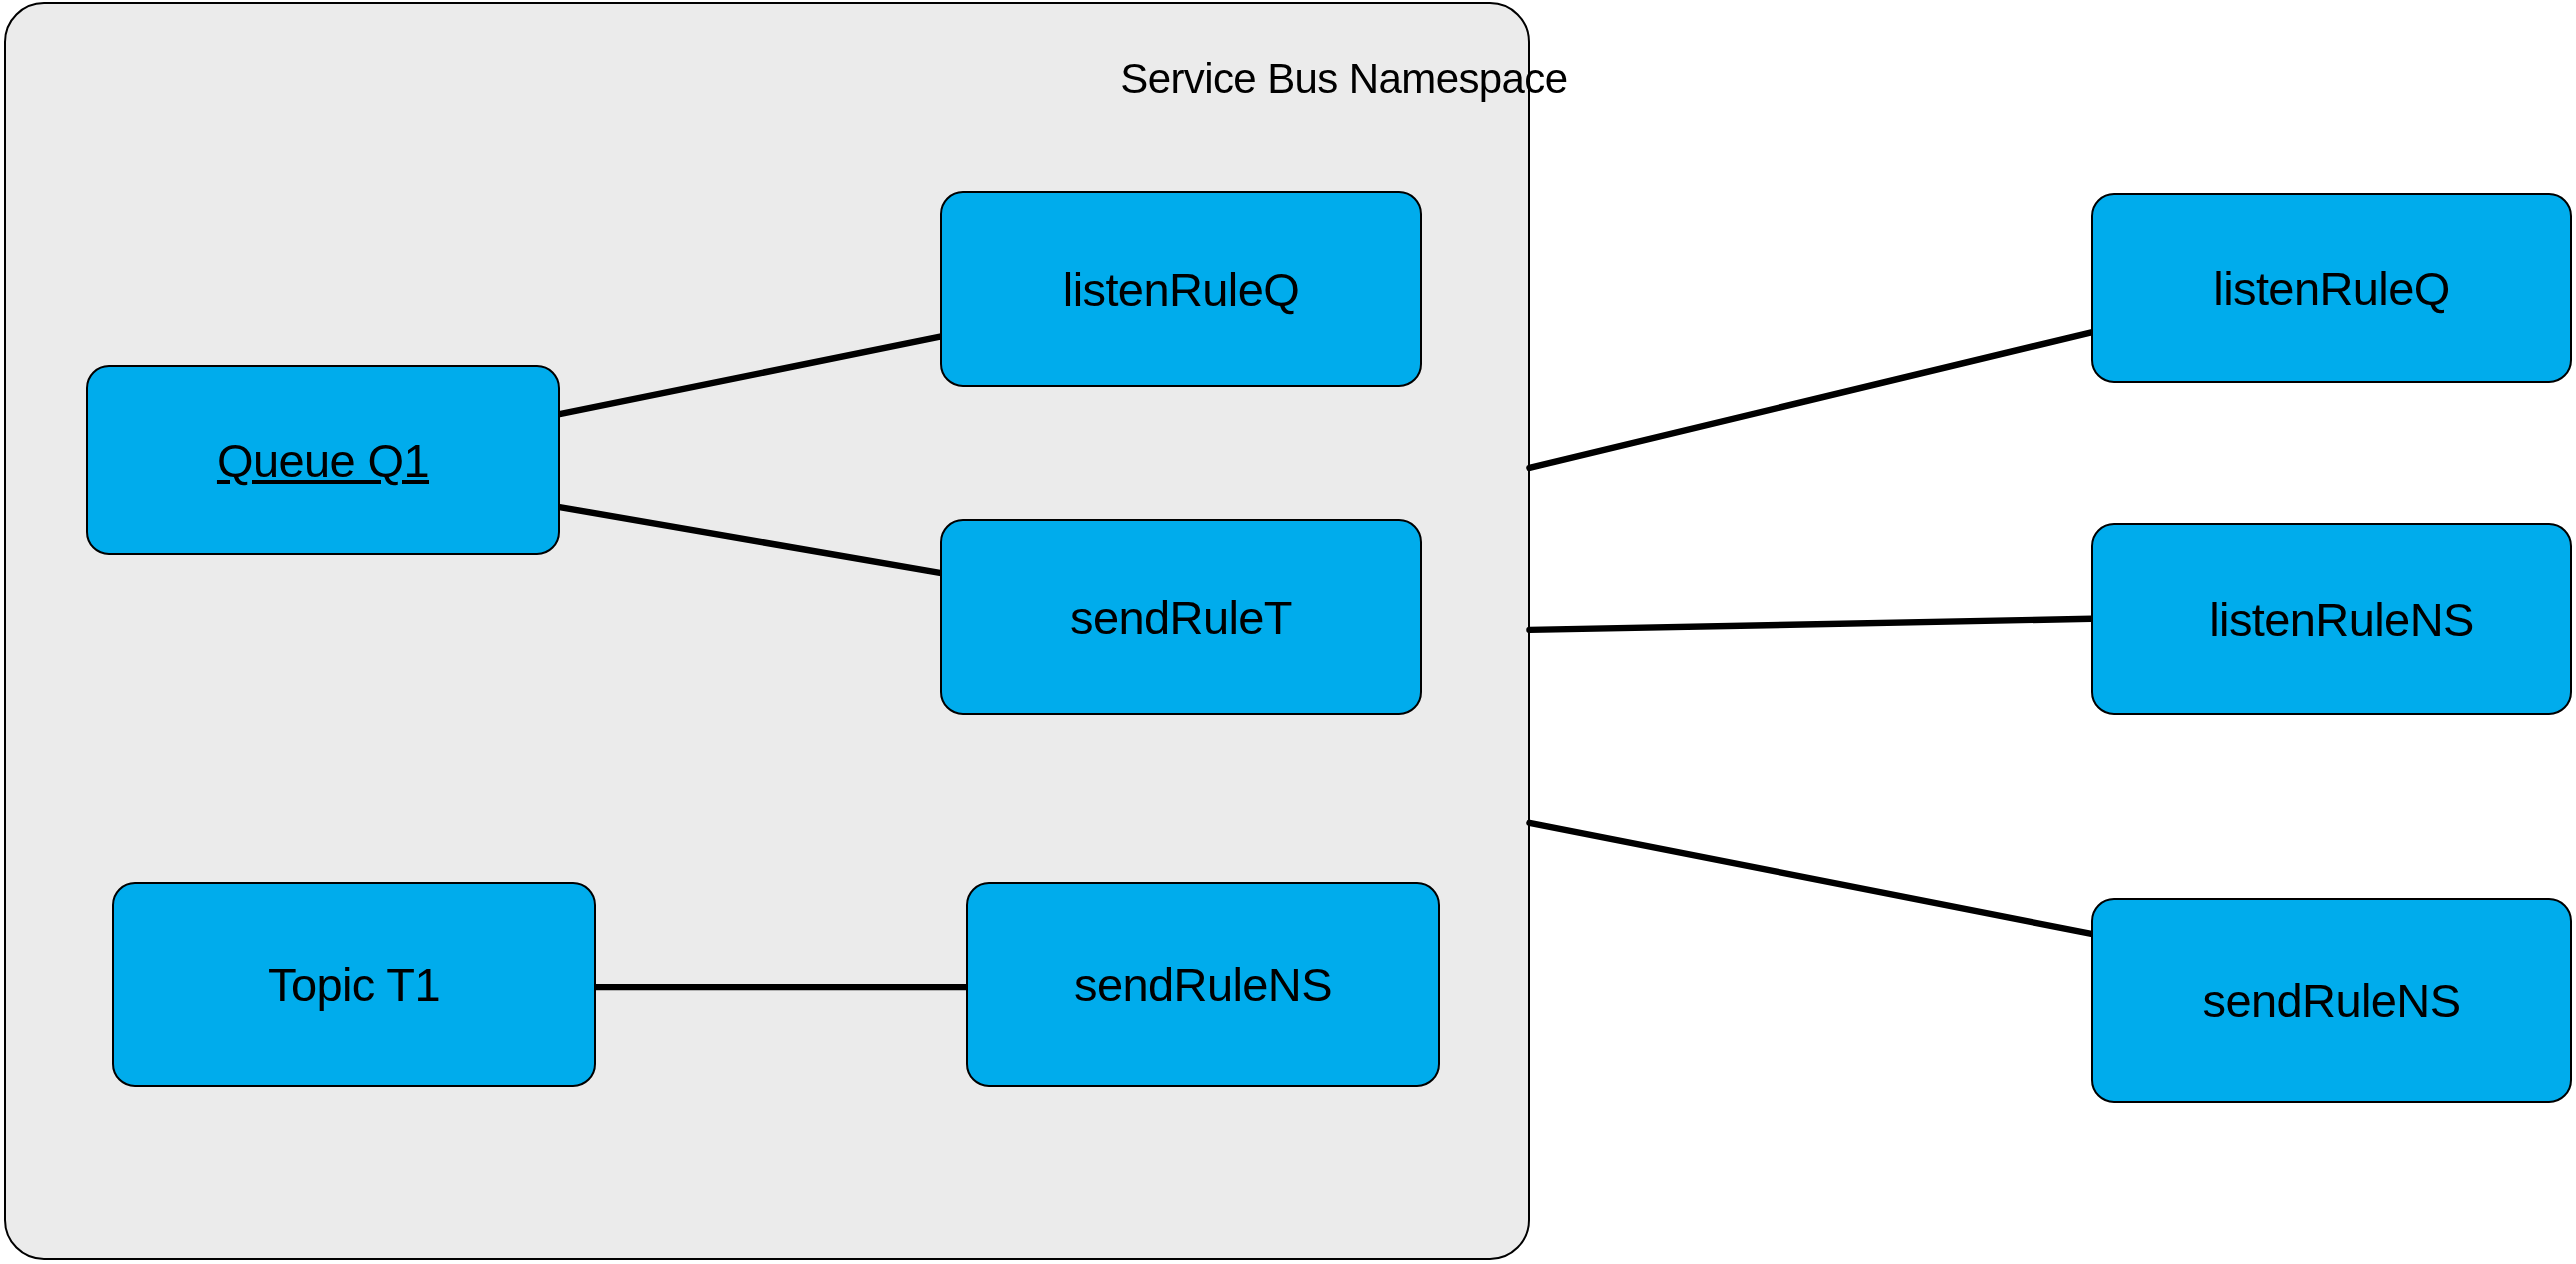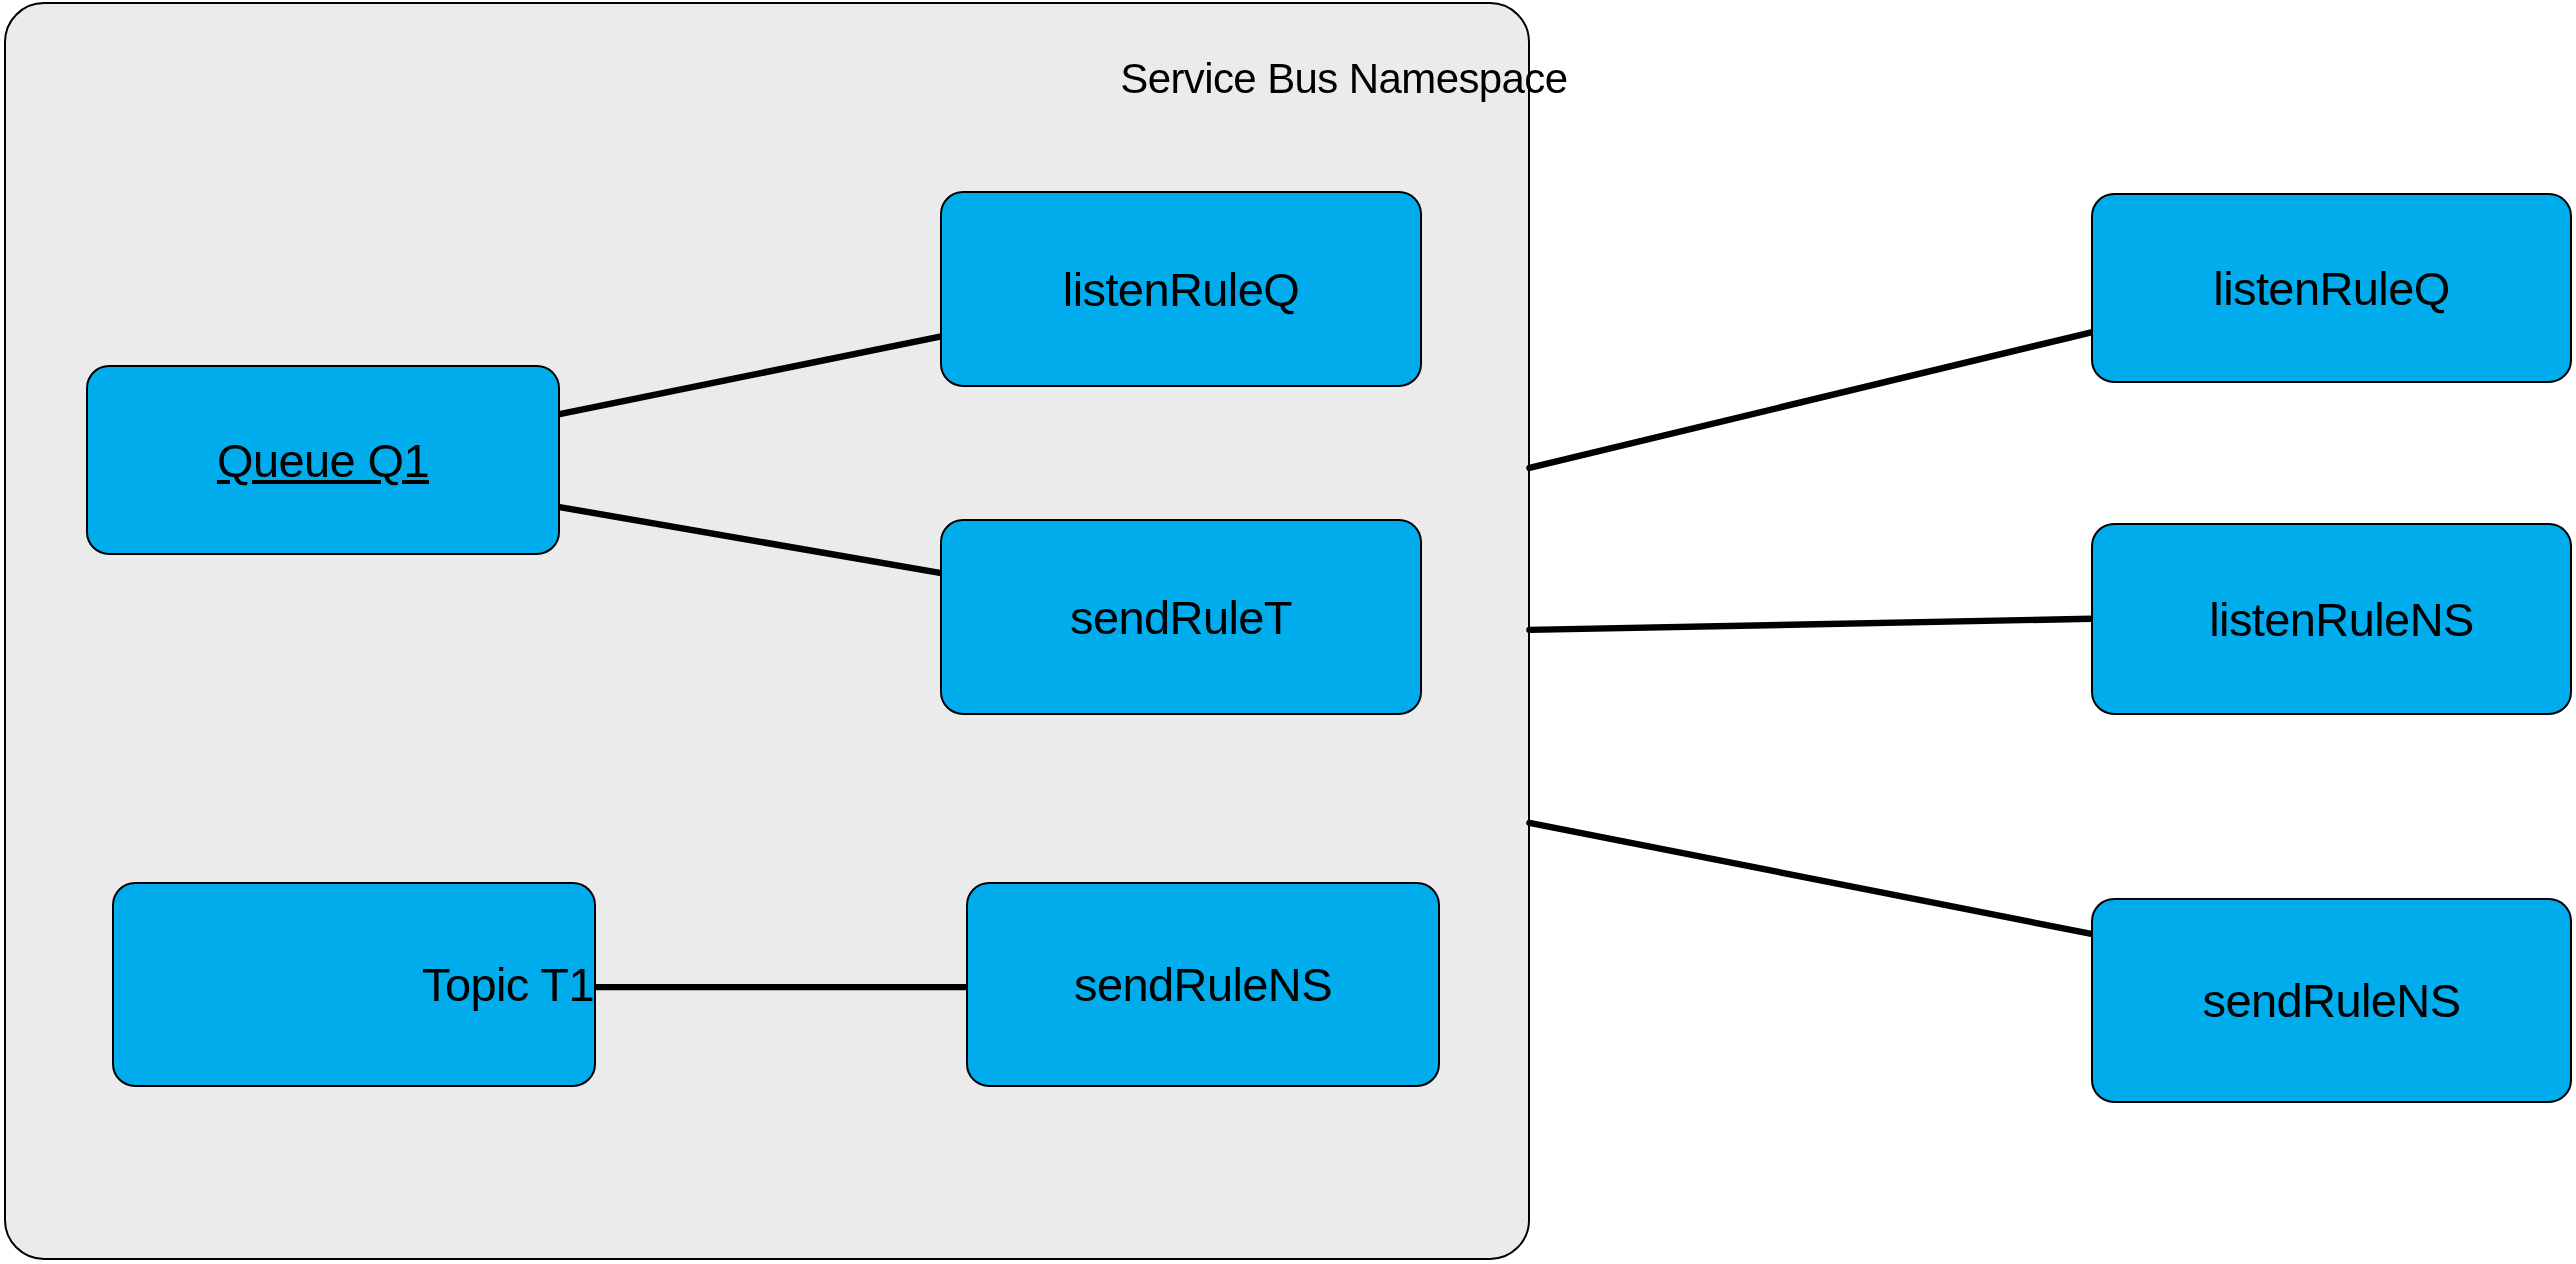--- a/index.html
+++ b/index.html
@@ -59,21 +59,21 @@
     display:flex;
     align-items:center;
     justify-content:center;
     font-size:47px;
     letter-spacing:-0.6px;
     color:var(--text);
   }
   .n-queue-q1      {left:86px;  top:365px;  width:474px; height:190px;text-decoration:underline;}
   .n-listen-rule-q {left:940px; top:191px;  width:482px; height:196px;}
   .n-send-rule-q   {left:940px; top:519px;  width:482px; height:196px;}
-  .n-topic-t1      {left:112px;  top:882px; width:484px; height:205px;justify-content:flex-end;}
+  .n-topic-t1      {left:112px;  top:882px; width:484px; height:205px;}
   .n-send-rule-t   {left:966px; top:882px; width:474px; height:205px;}
   .n-manage-rule-ns{left:2091px; top:193px;  width:481px; height:190px;}
   .n-listen-rule-ns{left:2091px; top:523px;  width:481px; height:192px;padding-left:20px;}
   .n-send-rule-ns  {left:2091px; top:882px; width:481px; height:205px;margin-top:16px;}
 </style>
 </head>
 <body>
 
 <div class="stage">
 

